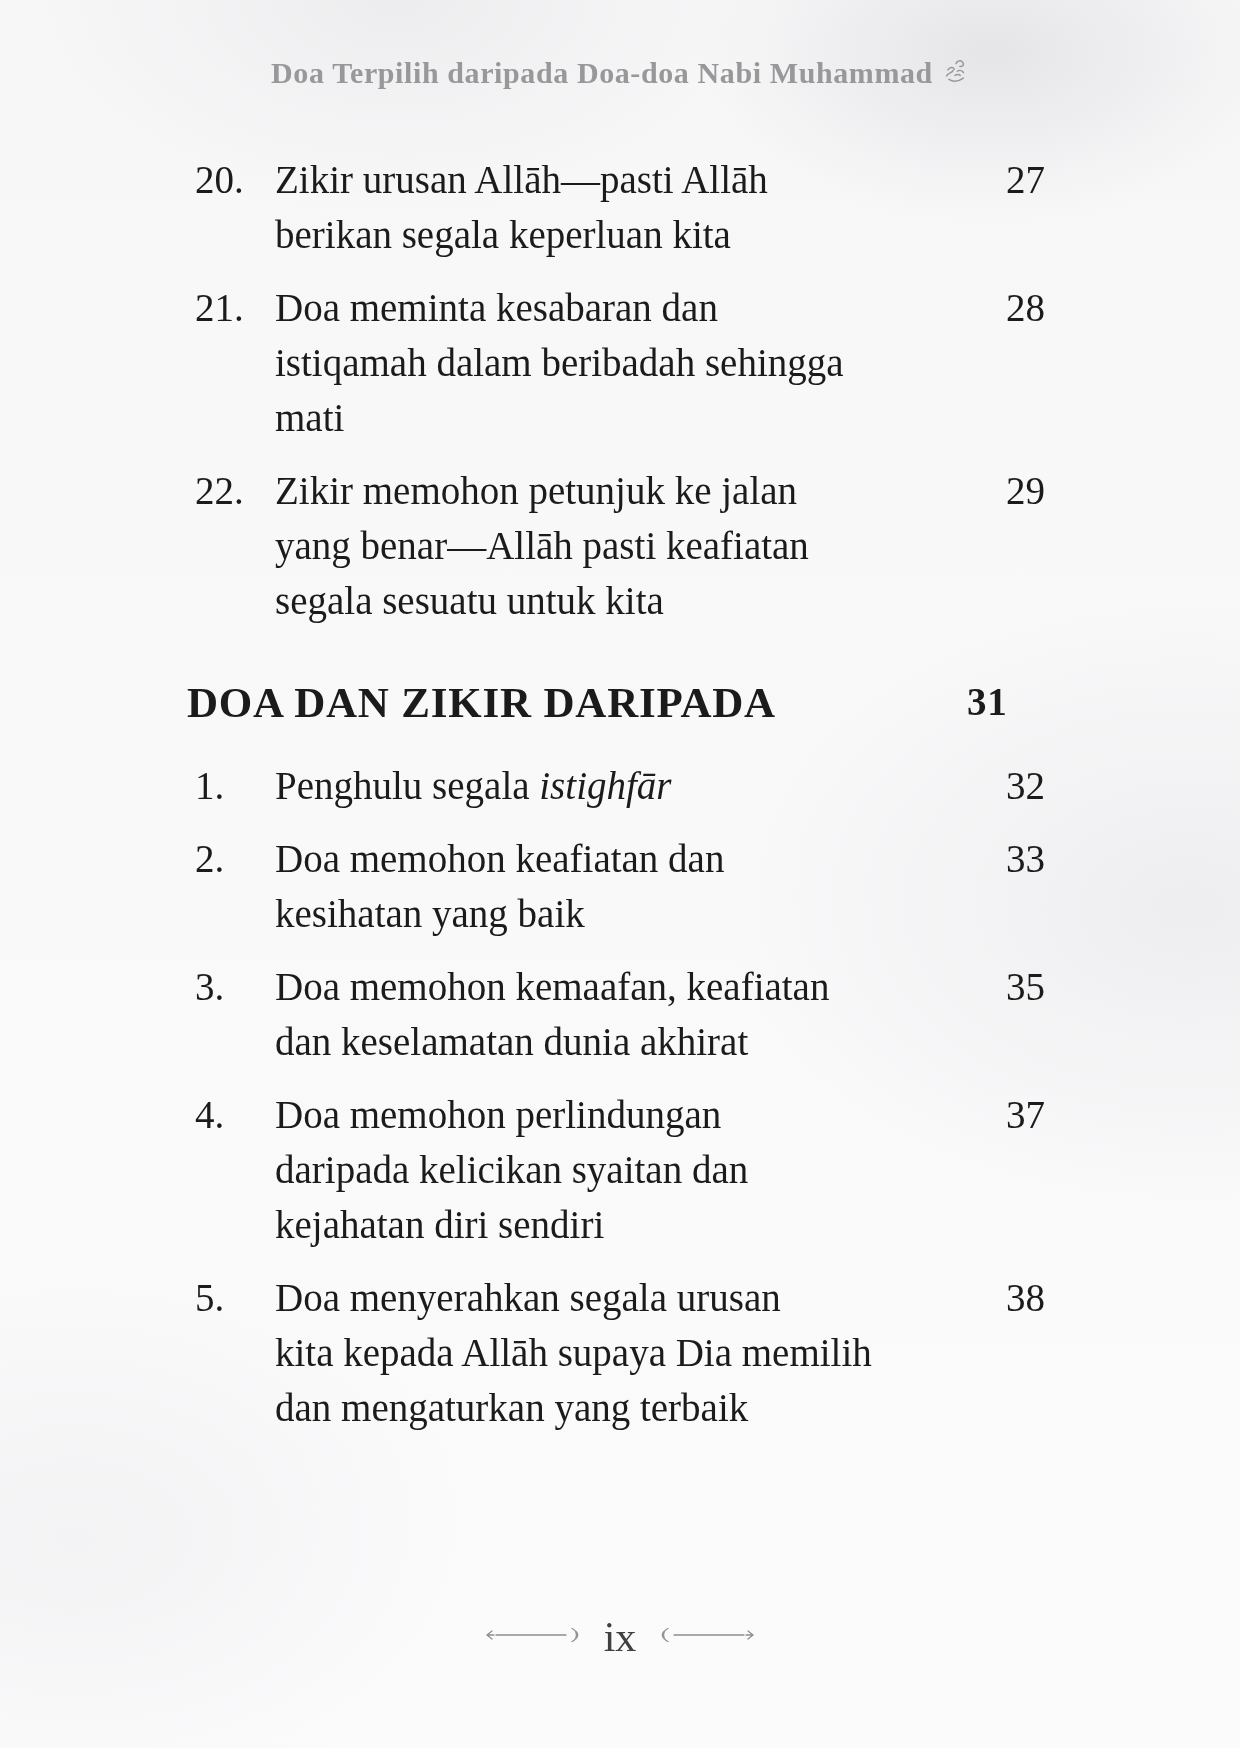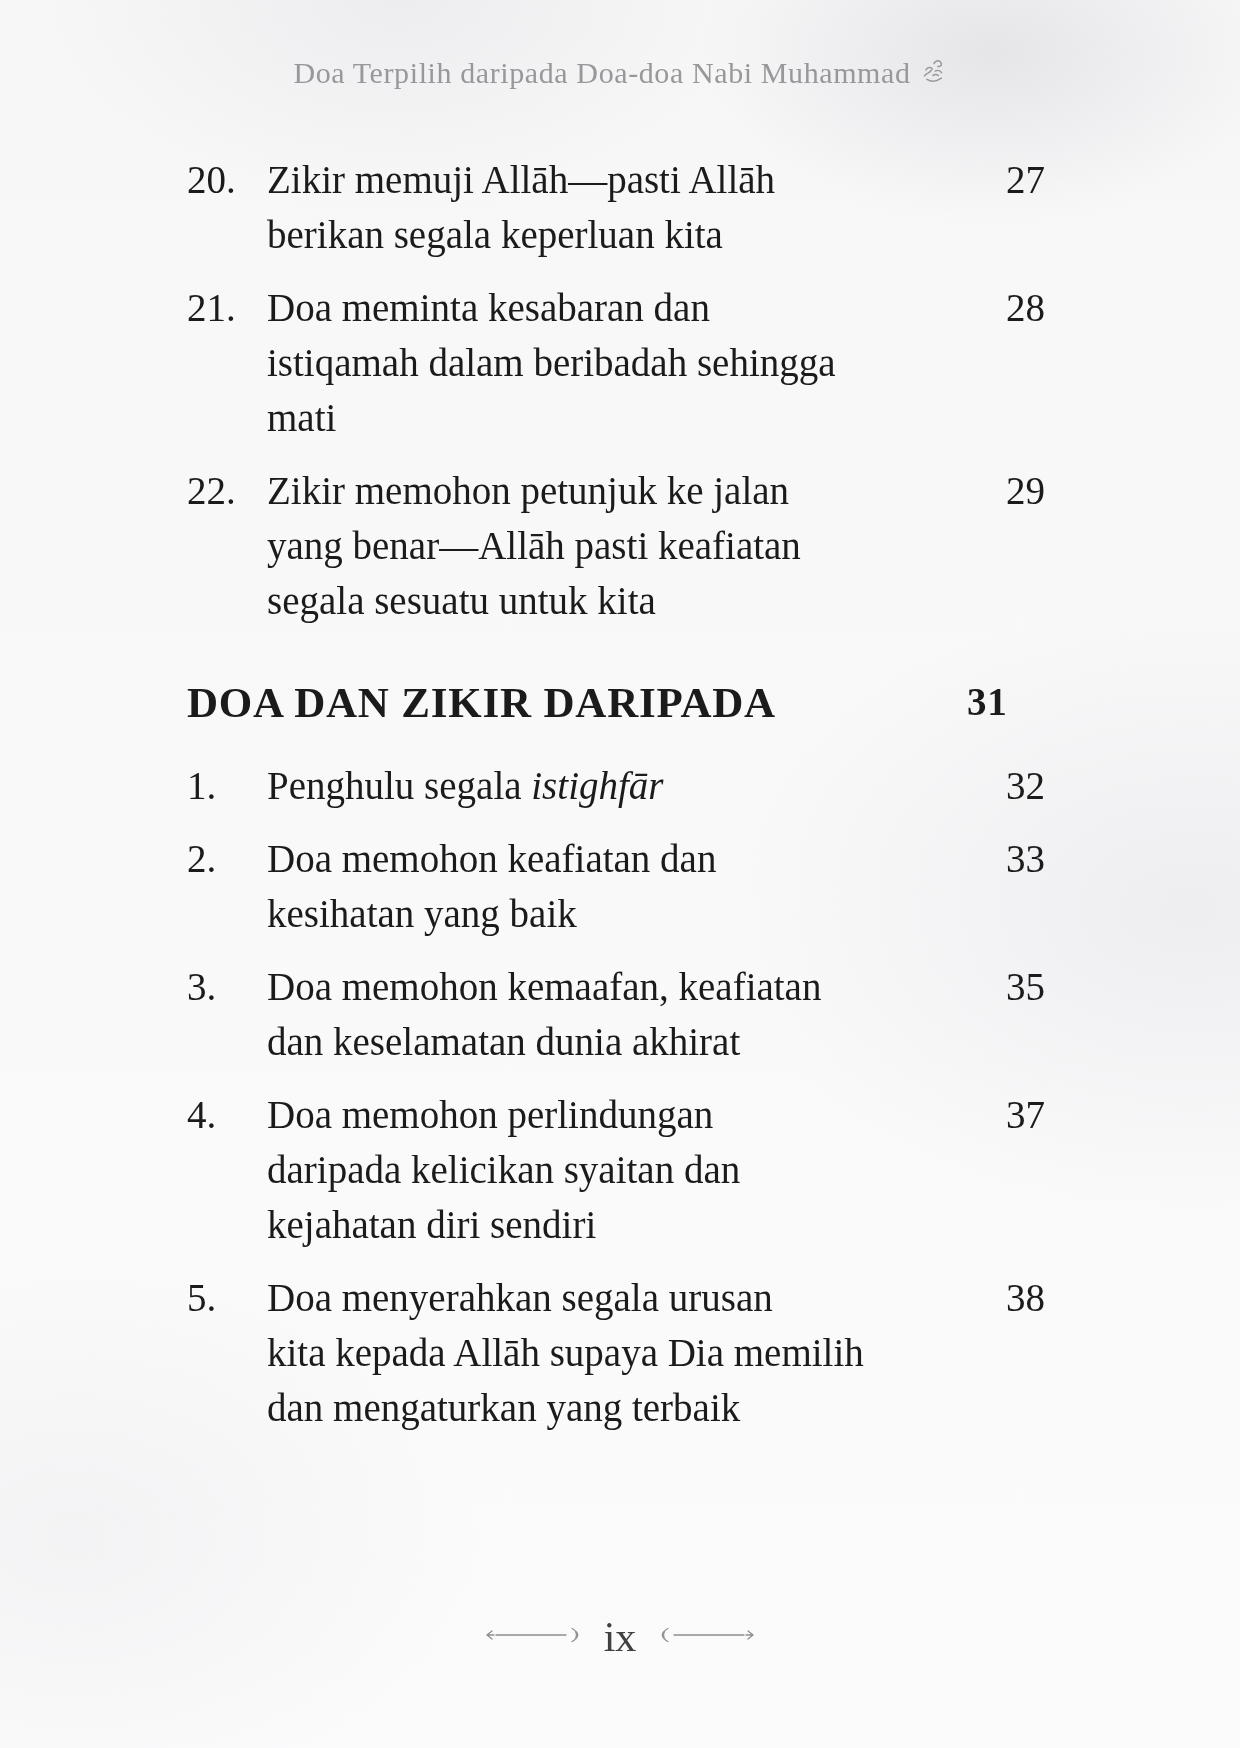--- a/index.html
+++ b/index.html
@@ -26,37 +26,38 @@
     display: flex;
     justify-content: center;
     align-items: center;
     gap: 10px;
     color: #98979a;
   }
   .running-header .rh-title {
     font-size: 30px;
     letter-spacing: 0.6px;
     white-space: nowrap;
+    font-weight: bold;
   }
   .pbuh-icon { display: inline-block; vertical-align: -4px; }
 
   .toc {
     position: absolute;
     left: 187px;
     top: 152px;
     width: 858px;
   }
   .row {
     display: flex;
     align-items: flex-start;
     margin-bottom: 18px;
     font-size: 39px;
     line-height: 55px;
   }
-  .row .num  { flex: none; width: 80px; }
+  .row .num  { flex: none; width: 80px; margin-left: 8px; }
   .row .text { flex: 1; padding-right: 20px; }
   .row .pg   { flex: none; width: 78px; text-align: right; }
   .row .text em { font-style: italic; }
 
   .section-row {
     display: flex;
     align-items: flex-start;
     margin: 44px 0 24px 0;
     font-weight: bold;
     font-size: 43px;
@@ -100,21 +101,21 @@
       <path d="M11 17.2 C12.4 15.8, 14.8 15.8, 16 17.2"></path>
     </svg>
   </span>
 </div>
 
 <div class="toc">
 
   <div id="toc-part1">
   <div class="row">
     <span class="num">20.</span>
-    <span class="text"><span>Zikir memuji Allāh—pasti Allāh</span><br><span>berikan segala keperluan kita</span></span>
+    <span class="text"><span>Zikir urusan Allāh—pasti Allāh</span><br><span>berikan segala keperluan kita</span></span>
     <span class="pg">27</span>
   </div>
 
   <div class="row">
     <span class="num">21.</span>
     <span class="text"><span>Doa meminta kesabaran dan</span><br><span>istiqamah dalam beribadah sehingga</span><br><span>mati</span></span>
     <span class="pg">28</span>
   </div>
 
   <div class="row">

